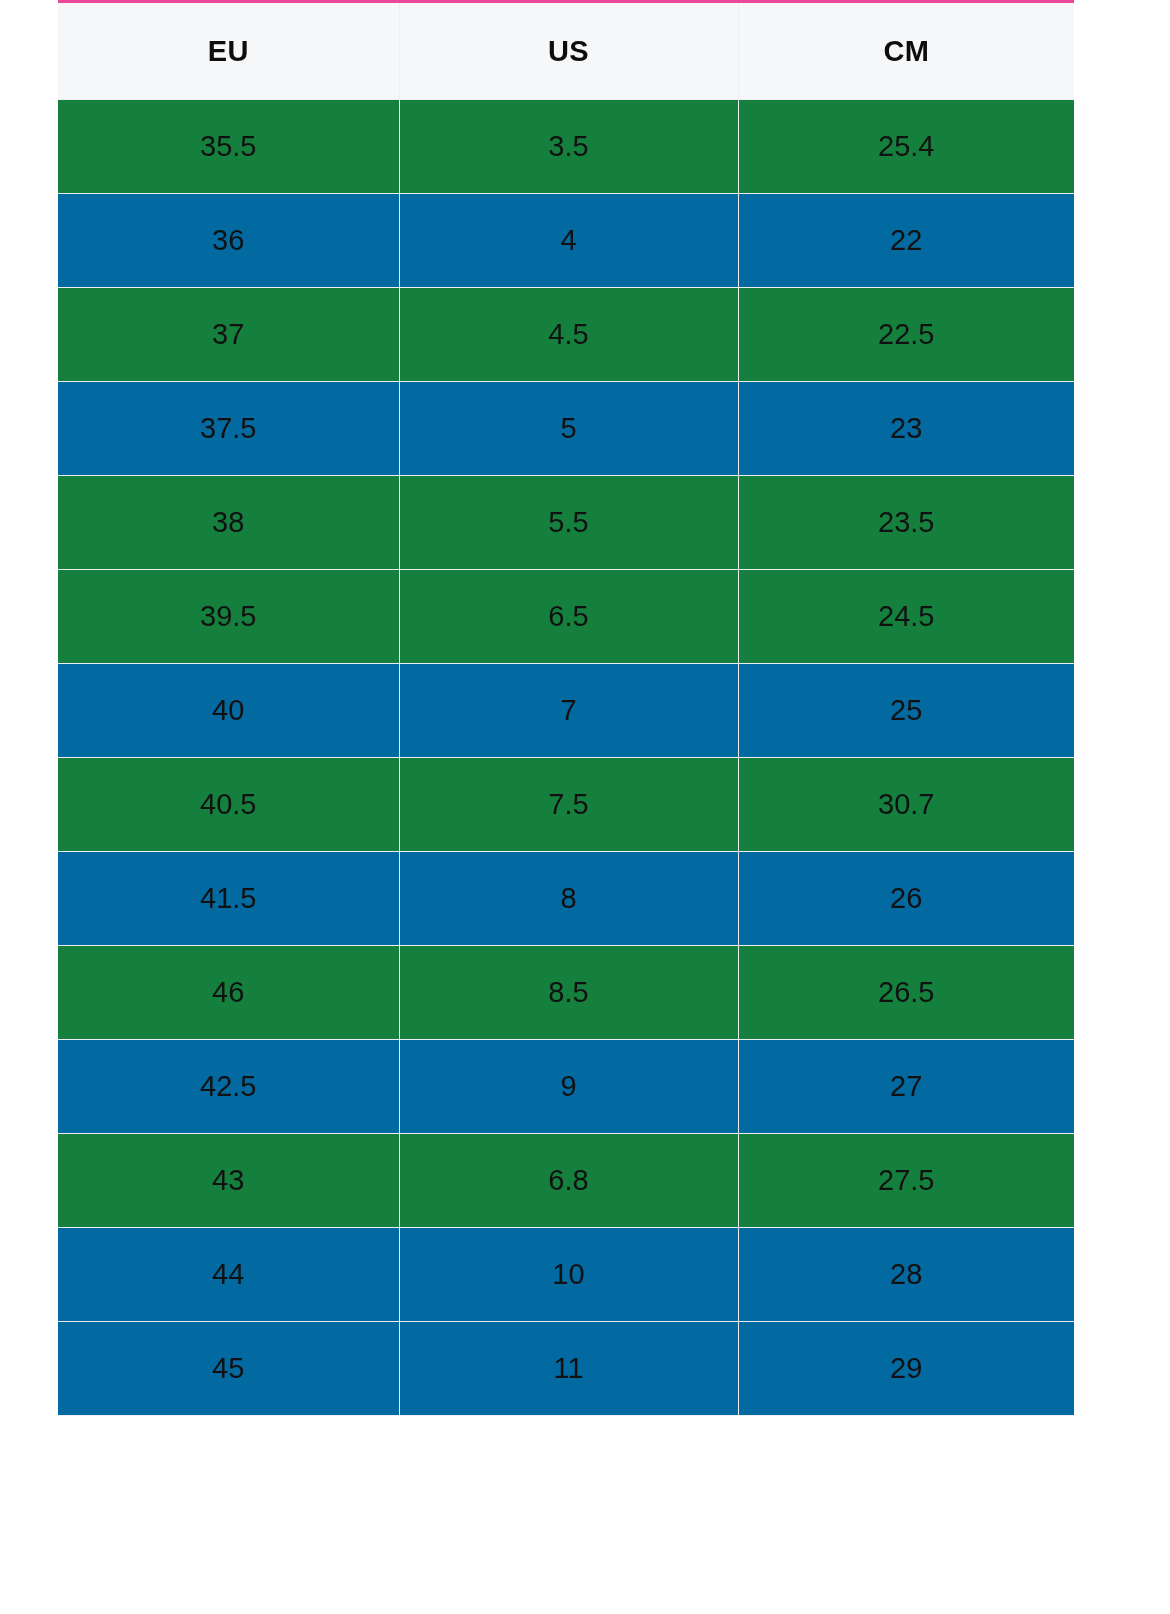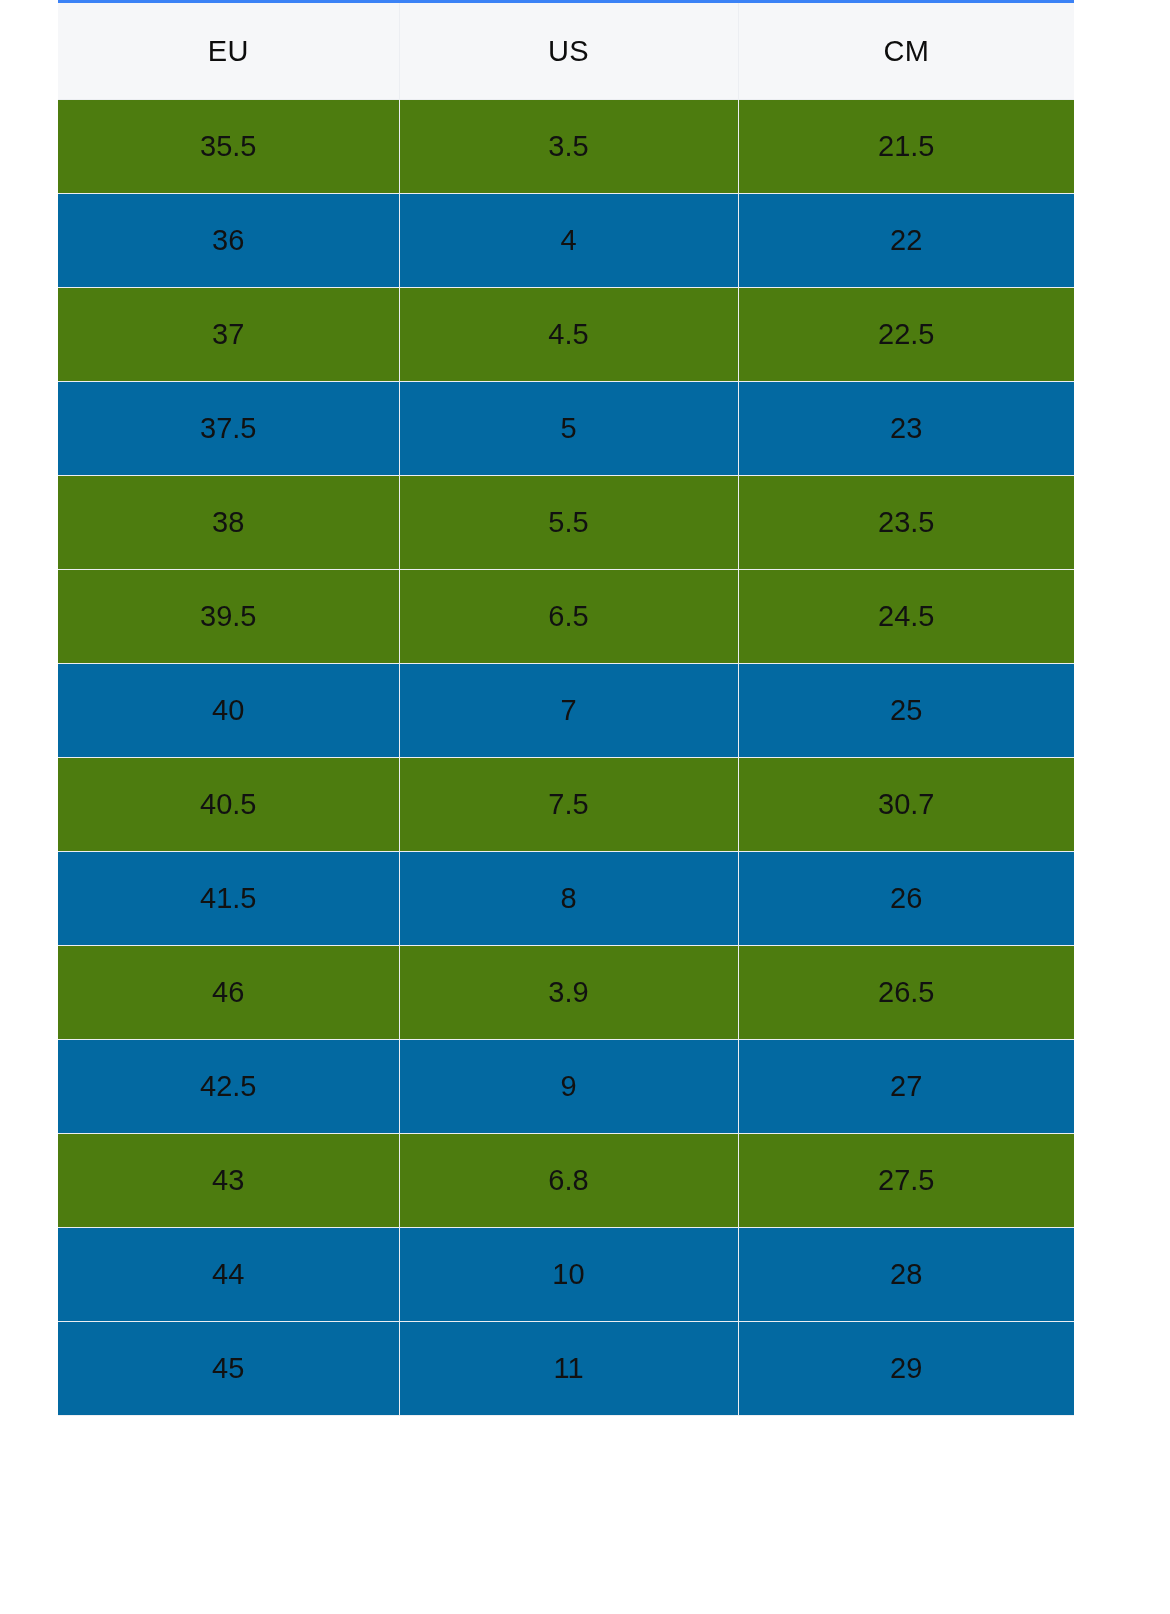--- a/index.html
+++ b/index.html
@@ -49,27 +49,28 @@
   }
 
   table.size-table thead tr {
     background: #f6f7f9;
   }
 
   table.size-table thead th {
     height: 96px;
     font-size: 29px;
     line-height: 96px;
-    border-top: 3px solid #3b82f6;
+    border-top: 3px solid #ec4899;
     color: #0d0d0d;
     letter-spacing: 0.3px;
+    font-weight: bold;
   }
 
   table.size-table tbody tr {
-    background: #4d7c0f;
+    background: #15803d;
   }
 
   table.size-table tbody tr.alt {
     background: #0369a1;
   }
 
   table.size-table tbody td {
     height: 93px;
     font-size: 29px;
     line-height: 93px;
@@ -90,21 +91,21 @@
       <tr>
         <th>EU</th>
         <th>US</th>
         <th>CM</th>
       </tr>
     </thead>
     <tbody id="table-body">
     <tr>
           <td>35.5</td>
           <td>3.5</td>
-          <td>21.5</td>
+          <td>25.4</td>
         </tr>
         <tr class="alt">
           <td>36</td>
           <td>4</td>
           <td>22</td>
         </tr>
         <tr>
           <td>37</td>
           <td>4.5</td>
           <td>22.5</td>
@@ -134,21 +135,21 @@
           <td>7.5</td>
           <td>30.7</td>
         </tr>
         <tr class="alt">
           <td>41.5</td>
           <td>8</td>
           <td>26</td>
         </tr>
         <tr>
           <td>46</td>
-          <td>3.9</td>
+          <td>8.5</td>
           <td>26.5</td>
         </tr>
         <tr class="alt">
           <td>42.5</td>
           <td>9</td>
           <td>27</td>
         </tr>
         <tr>
           <td>43</td>
           <td>6.8</td>

